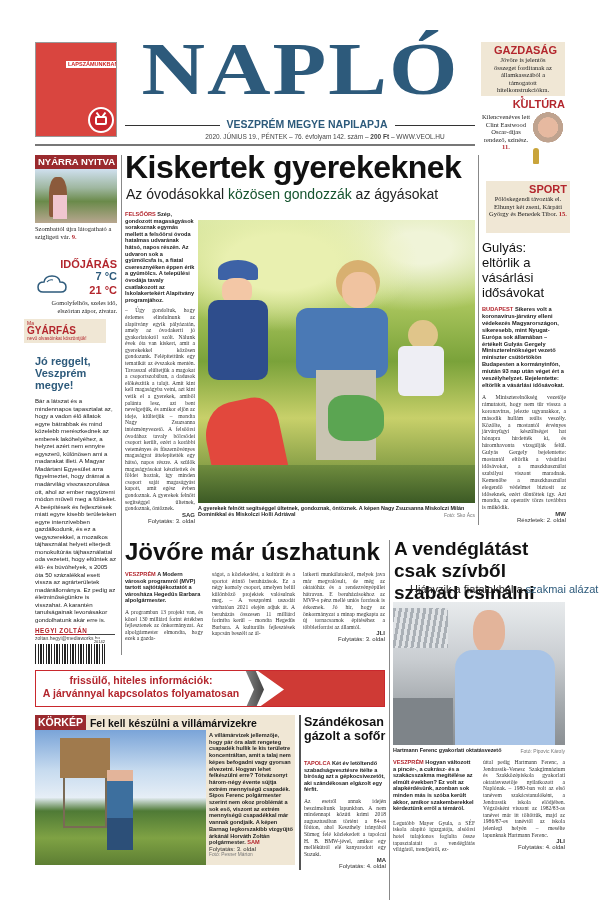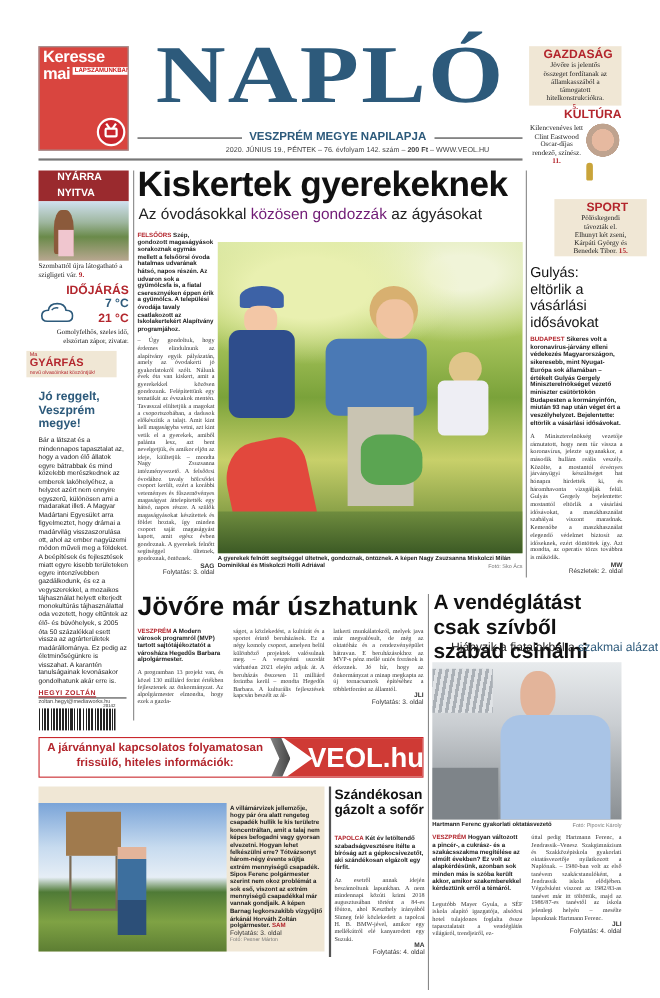--- a/index.html
+++ b/index.html
@@ -14,21 +14,20 @@
 .red{color:#b3262d}
 .sect-lbl{font-family:"Liberation Sans",sans-serif;font-weight:bold;color:#b3262d}
 .cont{font-family:"Liberation Sans",sans-serif;font-size:6px;text-align:right;color:#333}
 .vline{position:absolute;background:#888;width:1px}
 .photo{position:absolute;overflow:hidden}
 </style>
 </head>
 <body>
 
 <div class="abs" style="left:35px;top:42px;width:82px;height:95px;background:#d9453f;border:1px solid #999;overflow:hidden">
-  <div class="cond" style="color:#fff;font-weight:bold;font-size:15px;line-height:16px;padding:1px 3px;letter-spacing:-0.3px">Keresse mai</div>
   <div class="sans" style="position:absolute;left:30px;top:18px;background:#fff;color:#c22;font-size:5.5px;font-weight:bold;padding:0 2px;line-height:7px">LAPSZÁMUNKBAN!</div>
   <div style="position:absolute;left:52px;top:64px;width:26px;height:26px;border-radius:50%;background:#c8252d;border:2px solid #fff">
     <div style="position:absolute;left:5px;top:7px;width:12px;height:9px;border:2px solid #fff;border-radius:2px"></div>
     <div style="position:absolute;left:7px;top:3px;width:2px;height:5px;background:#fff;transform:rotate(-35deg)"></div>
     <div style="position:absolute;left:13px;top:3px;width:2px;height:5px;background:#fff;transform:rotate(35deg)"></div>
   </div>
 </div>
 
 <div class="abs serif" style="left:128px;top:30px;width:345px;text-align:center;font-size:88px;line-height:92px;font-weight:bold;color:#2d5a7b;letter-spacing:2px;transform:scaleY(0.85);transform-origin:top">NAPLÓ</div>
 <div class="abs" style="left:125px;top:125px;width:95px;height:1px;background:#333"></div>
@@ -42,27 +41,27 @@
 <div class="abs" style="left:481px;top:42px;width:84px;height:54px;background:#f0e7d5;padding:2px 13px;text-align:right">
   <div class="sect-lbl" style="font-size:11px;line-height:12px">GAZDASÁG</div>
   <div class="serif" style="font-size:6.5px;line-height:7.6px;text-align:center"><span>Jövőre is jelentős összeget fordítanak az államkasszából a támogatott hitelkonstrukciókra.</span> <b class="red">5.</b></div>
 </div>
 <div class="abs" style="left:481px;top:98px;width:84px;height:80px">
   <div class="sect-lbl" style="font-size:11px;line-height:12px;text-align:right">KULTÚRA</div>
   <div style="position:absolute;right:0;top:14px;width:34px;height:44px;background:radial-gradient(circle at 50% 35%,#e6b9a0 0 30%,#bfa38f 31% 45%,#fff 46%);"></div>
   <div style="position:absolute;right:26px;top:50px;width:6px;height:16px;background:#c9a43a;border-radius:3px 3px 1px 1px"></div>
   <div class="serif" style="position:absolute;left:0;top:15px;width:50px;font-size:6.5px;line-height:7.6px;text-align:center"><span>Kilencvenéves lett Clint Eastwood Oscar-díjas rendező, színész.</span> <b class="red">11.</b></div>
 </div>
-<div class="abs" style="left:504px;top:181px;width:84px;height:52px;background:#f0e7d5;padding:2px 17px;text-align:right">
+<div class="abs" style="left:486px;top:181px;width:84px;height:52px;background:#f0e7d5;padding:2px 3px;text-align:right">
   <div class="sect-lbl" style="font-size:11px;line-height:12px">SPORT</div>
   <div class="serif" style="font-size:6.5px;line-height:7.6px;text-align:center"><span>Pölöskegendi távozták el. Elhunyt két zseni, Kárpáti György és Benedek Tibor.</span> <b class="red">15.</b></div>
 </div>
 
 <div class="abs" style="left:35px;top:155px;width:82px">
-  <div class="sans" style="background:#9a2a2e;color:#fff;font-weight:bold;font-size:9.5px;line-height:14px;padding-left:17px">NYÁRRA NYITVA</div>
+  <div class="sans" style="background:#9a2a2e;color:#fff;font-weight:bold;font-size:9.5px;line-height:14px;padding-left:3px">NYÁRRA NYITVA</div>
   <div style="height:54px;background:linear-gradient(180deg,#cfe0ef 0%,#9fb7a0 35%,#6a8a4a 60%,#b8a790 100%);position:relative">
     <div style="position:absolute;left:14px;top:8px;width:18px;height:40px;border-radius:40% 40% 10% 10%;background:#8b5a3b"></div>
     <div style="position:absolute;left:18px;top:26px;width:14px;height:24px;background:#f0c6cf"></div>
   </div>
   <div class="serif" style="font-size:6.5px;line-height:8px;padding-top:2px"><span>Szombattól újra látogatható a szigligeti vár.</span> <b class="red">9.</b></div>
 </div>
 
 <div class="abs" style="left:35px;top:258px;width:82px;height:65px">
   <div class="sect-lbl" style="font-size:11px;text-align:right;line-height:12px">IDŐJÁRÁS</div>
   <svg style="position:absolute;left:2px;top:14px" width="30" height="24" viewBox="0 0 30 24">
@@ -88,21 +87,21 @@
   <div class="sans" style="font-size:5px;color:#444">zoltan.hegyi@mediaworks.hu</div>
   <div style="margin-top:3px;width:70px;height:20px;position:relative;background:repeating-linear-gradient(90deg,#222 0 1.5px,#fff 1.5px 3px,#222 3px 4px,#fff 4px 5px,#222 5px 7px,#fff 7px 8px)">
     <span class="sans" style="position:absolute;right:0;top:-5px;font-size:4px;background:#fff">20142</span>
   </div>
 </div>
 
 <div class="vline" style="left:121px;top:155px;height:500px"></div>
 
 <div class="abs sans" style="left:125px;top:148px;width:350px;font-size:32px;font-weight:bold;line-height:38px;letter-spacing:-0.5px;color:#111">Kiskertek gyerekeknek</div>
 <div class="abs sans" style="left:126px;top:186px;font-size:14px;color:#222">
-  <span>Az óvodásokkal </span><span style="color:#701a75">közösen gondozzák</span><span> az ágyásokat</span>
+  <span>Az óvodásokkal </span><span style="color:#14532d">közösen gondozzák</span><span> az ágyásokat</span>
 </div>
 
 <div class="abs" style="left:125px;top:211px;width:70px">
   <div class="tinyb"><span class="red">FELSŐÖRS</span> <span>Szép, gondozott magaságyások sorakoznak egymás mellett a felsőörsi óvoda hatalmas udvarának hátsó, napos részén. Az udvaron sok a gyümölcsfa is, a fiatal cseresznyéken éppen érik a gyümölcs. A települési óvodája tavaly csatlakozott az Iskolakertekért Alapítvány programjához.</span></div>
   <div class="tiny" style="margin-top:4px">– Úgy gondoltuk, hogy érdemes elindulnunk az alapítvány egyik pályázatán, amely az óvodakerti jó gyakorlatokról szólt. Nálunk évek óta van kiskert, amit a gyerekekkel közösen gondozunk. Felépítettünk egy tematikát az évszakok mentén. Tavasszal elültetjük a magokat a csoportszobában, a dadusok előkészítik a talajt. Amit kint kell magaságyba vetni, azt kint vetik el a gyerekek, amiből palánta lesz, azt bent nevelgetjük, és amikor eljön az ideje, kiültetjük – mondta Nagy Zsuzsanna intézményvezető. A felsőörsi óvodához tavaly bölcsődei csoport került, ezért a korábbi veteményes és fűszernövényes magaságyat áttelepítették egy hátsó, napos részre. A szülők magaságyásokat készítettek és földet hoztak, így minden csoport saját magaságyást kapott, amit egész évben gondoznak. A gyerekek felnőtt segítséggel ültetnek, gondoznak, öntöznek.</div>
   <div class="cont"><b>SAG</b></div>
   <div class="cont">Folytatás: 3. oldal</div>
 </div>
 
 <div class="photo" style="left:198px;top:220px;width:277px;height:283px;background:linear-gradient(180deg,#d8e6a2 0%,#b4cd64 25%,#7aa23a 50%,#c8d06a 70%,#5a7d2e 100%)">
@@ -174,29 +173,32 @@
   <div class="tiny" style="margin-top:8px">Legutóbb Mayer Gyula, a SÉF iskola alapító igazgatója, alsóörsi hotel tulajdonos foglalta össze tapasztalatait a vendéglátás világáról, trendjeiről, ez-</div>
 </div>
 <div class="abs" style="left:483px;top:759px;width:82px">
   <div class="tiny">úttal pedig Hartmann Ferenc, a Jendrassik–Venesz Szakgimnázium és Szakközépiskola gyakorlati oktatásvezetője nyilatkozott a Naplónak. – 1980-ban volt az első tanévem szakácstanulóként, a Jendrassik iskola elődjében. Végzősként viszont az 1982/83-as tanévet már itt töltöttük, majd az 1986/87-es tanévtől az iskola jelenlegi helyén – mesélte lapunknak Hartmann Ferenc.</div>
   <div class="cont"><b>JLI</b></div>
   <div class="cont">Folytatás: 4. oldal</div>
 </div>
 
 <div class="abs" style="left:35px;top:670px;width:350px;height:37px;border:1px solid #c9282d;background:#fff;overflow:hidden">
   <div class="sans" style="position:absolute;left:0;top:3px;width:210px;text-align:center;font-weight:bold;font-size:10.5px;line-height:13px;color:#b3262d">
+    <div>frissülő, hiteles információk:</div>
     <div>A járvánnyal kapcsolatos folyamatosan</div>
-    <div>frissülő, hiteles információk:</div>
   </div>
   <div style="position:absolute;left:208px;top:-4px;width:20px;height:45px;background:linear-gradient(90deg,#888,#444);clip-path:polygon(0 0,50% 0,100% 50%,50% 100%,0 100%,50% 50%)"></div>
   <div style="position:absolute;left:222px;top:0;width:130px;height:37px;background:#cf3a35;clip-path:polygon(0 0,100% 0,100% 100%,0 100%,20% 50%)"></div>
-  <div class="sans" style="position:absolute;left:244px;top:3px;font-weight:bold;font-size:25px;line-height:30px;color:#fff">VEOL.hu</div>
 </div>
 
 <div class="abs" style="left:35px;top:715px;width:260px;height:150px;background:#f0e7d5">
+  <div style="display:flex;align-items:center;height:15px">
+    <span class="sans" style="background:#9a2a2e;color:#fff;font-weight:bold;font-size:10.5px;line-height:15px;padding:0 3px">KÖRKÉP</span>
+    <span class="sans" style="font-weight:bold;font-size:10.5px;color:#111;padding-left:4px">Fel kell készülni a villámárvizekre</span>
+  </div>
   <div class="photo" style="left:0;top:15px;width:171px;height:135px;background:linear-gradient(180deg,#7aa4d8 0%,#c7dbef 30%,#e6eef6 50%,#4f7a36 60%,#7fa244 80%,#5d7e33 100%)">
     <div style="position:absolute;left:25px;top:8px;width:50px;height:40px;background:#a07a4d"></div>
     <div style="position:absolute;left:28px;top:48px;width:44px;height:50px;border:2px solid #7a6a55;border-top:none;background:transparent"></div>
     <div style="position:absolute;left:72px;top:40px;width:26px;height:80px;background:linear-gradient(180deg,#e3b49a 0 14%,#3d6f9e 14% 60%,#2c4f78 60%)"></div>
   </div>
   <div class="abs" style="left:174px;top:17px;width:84px">
     <div class="tinyb" style="font-size:5.6px;line-height:6.7px"><span>A villámárvizek jellemzője, hogy pár óra alatt rengeteg csapadék hullik le kis területre koncentráltan, amit a talaj nem képes befogadni vagy gyorsan elvezetni. Hogyan lehet felkészülni erre? Tótvázsonyt három-négy évente sújtja extrém mennyiségű csapadék. Sipos Ferenc polgármester szerint nem okoz problémát a sok eső, viszont az extrém mennyiségű csapadékkal már vannak gondjaik. A képen Barnag legkorszakibb vízgyűjtő árkánál Horváth Zoltán polgármester.</span> <span class="red">SAM</span></div>
     <div class="sans" style="font-size:6px;color:#333">Folytatás: 3. oldal</div>
     <div class="sans" style="font-size:4.8px;color:#777">Fotó: Pesner Márton</div>
   </div>

